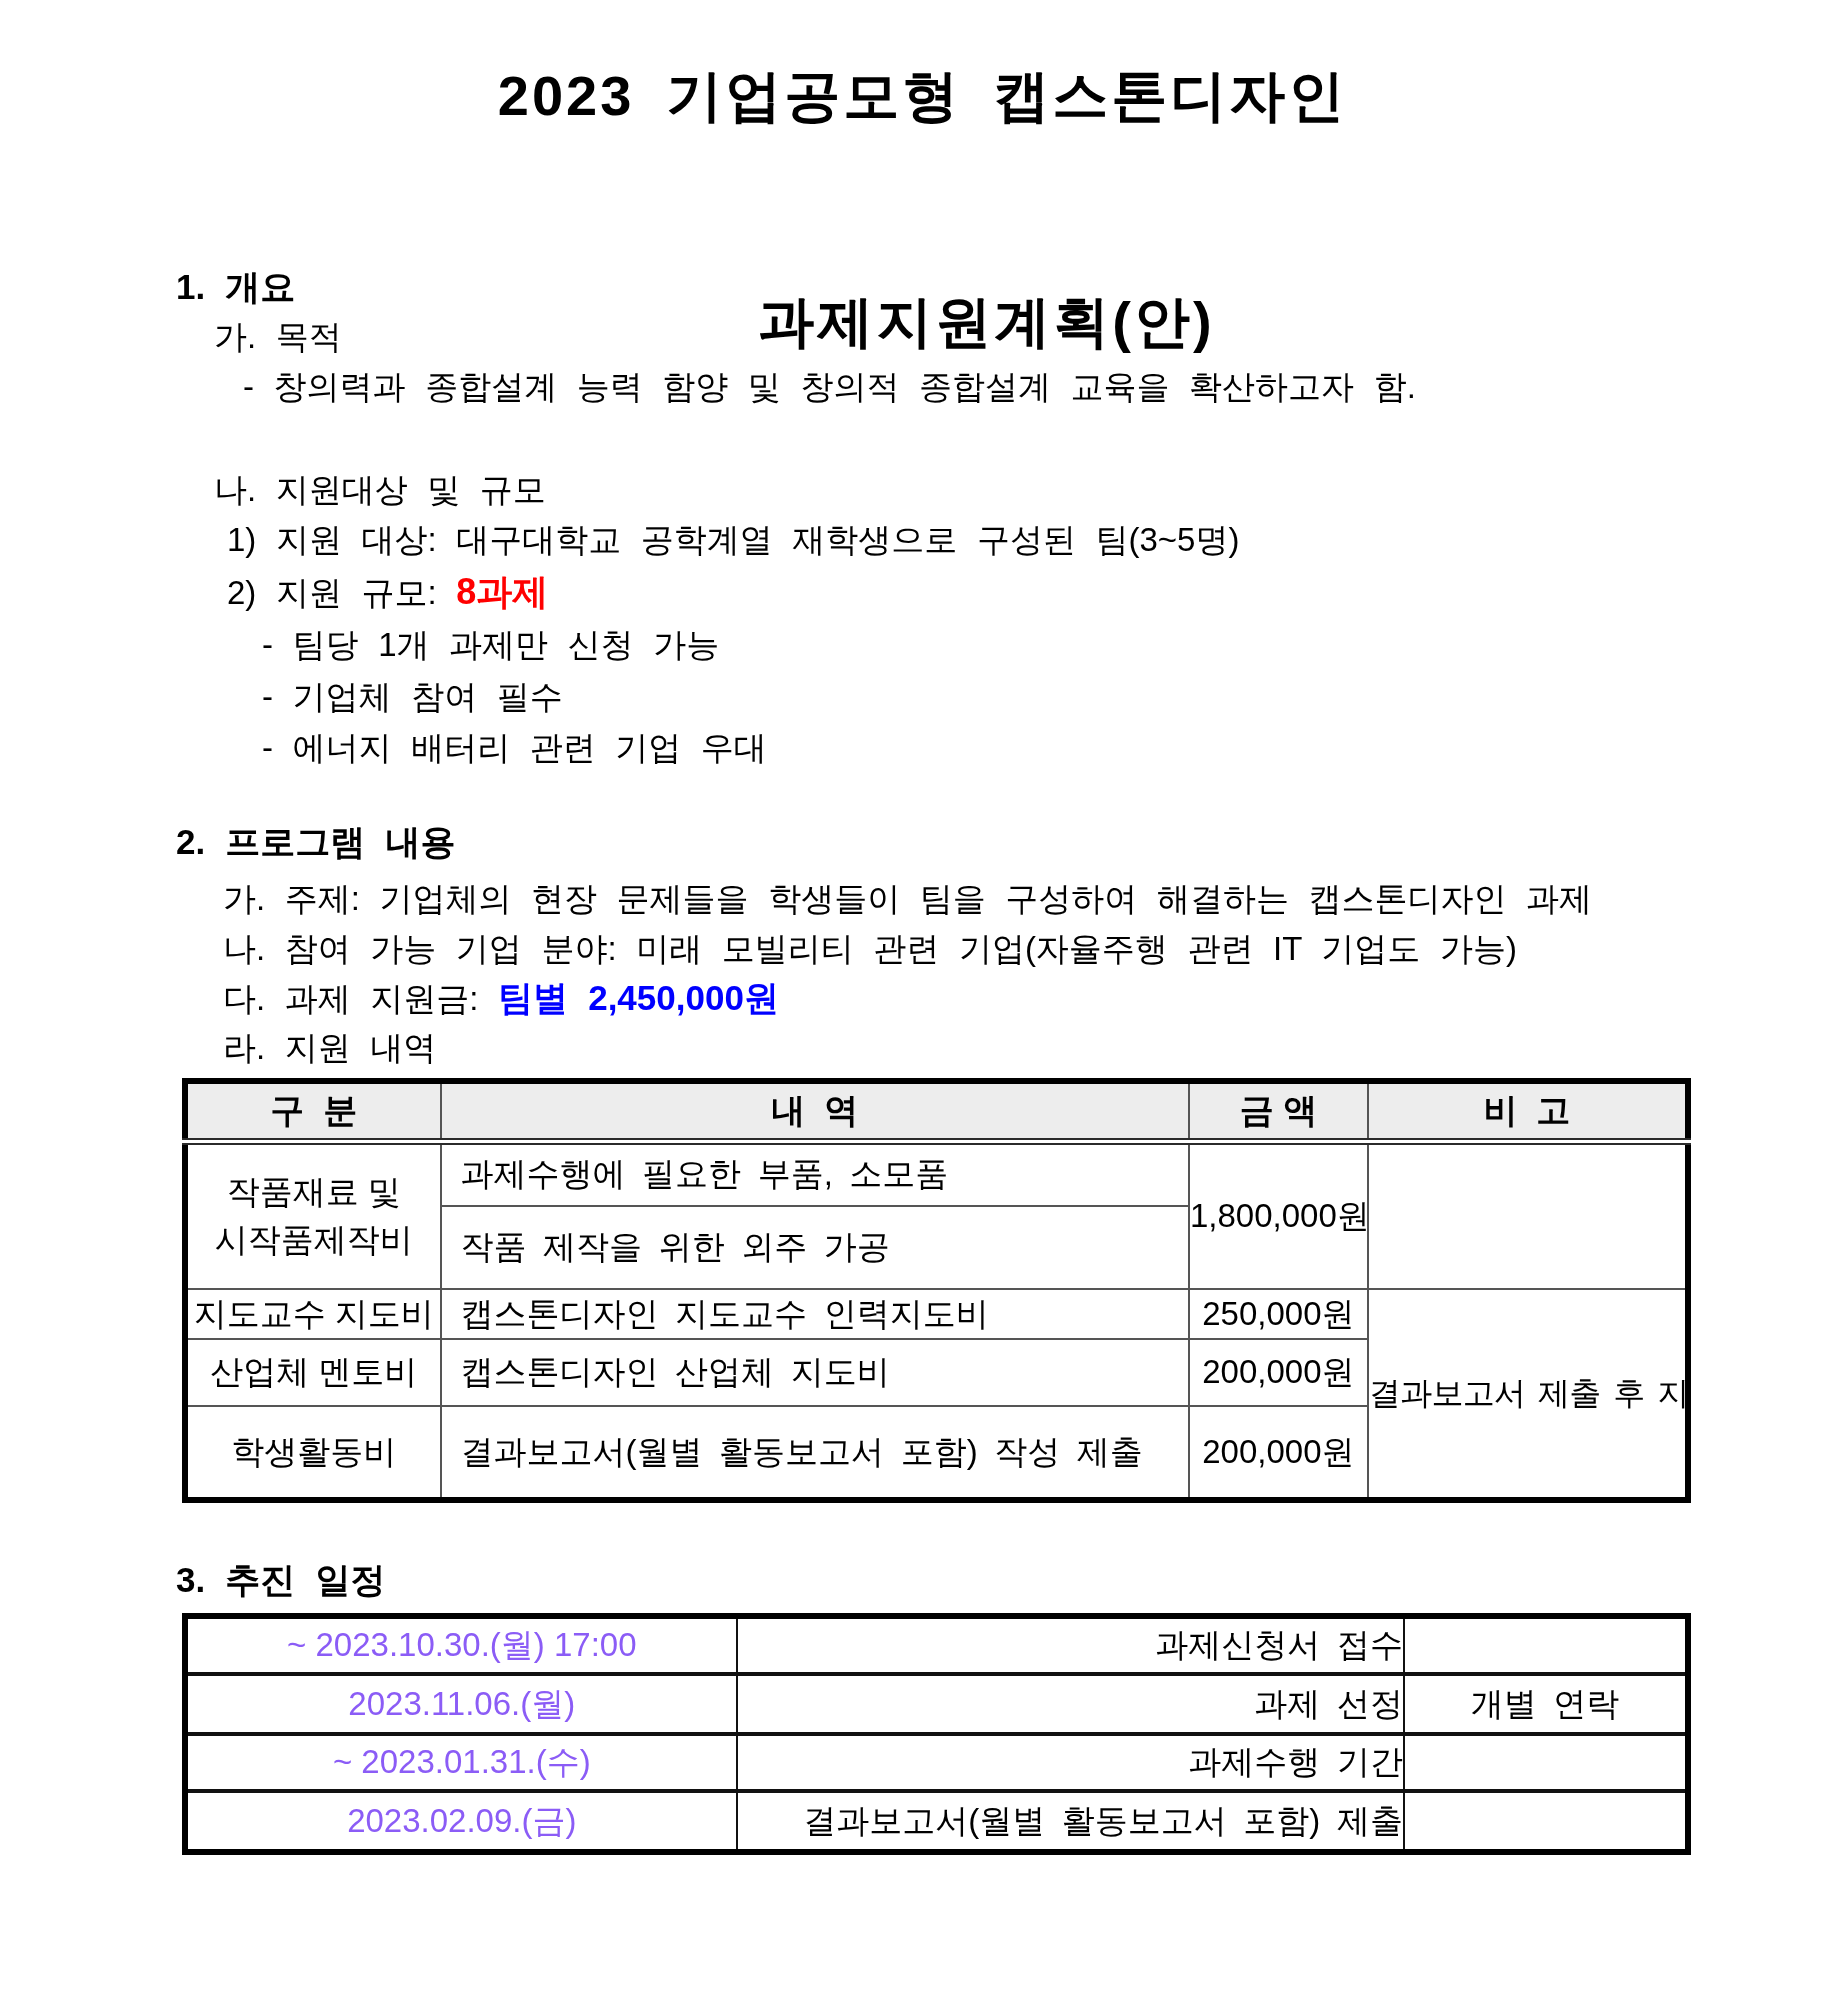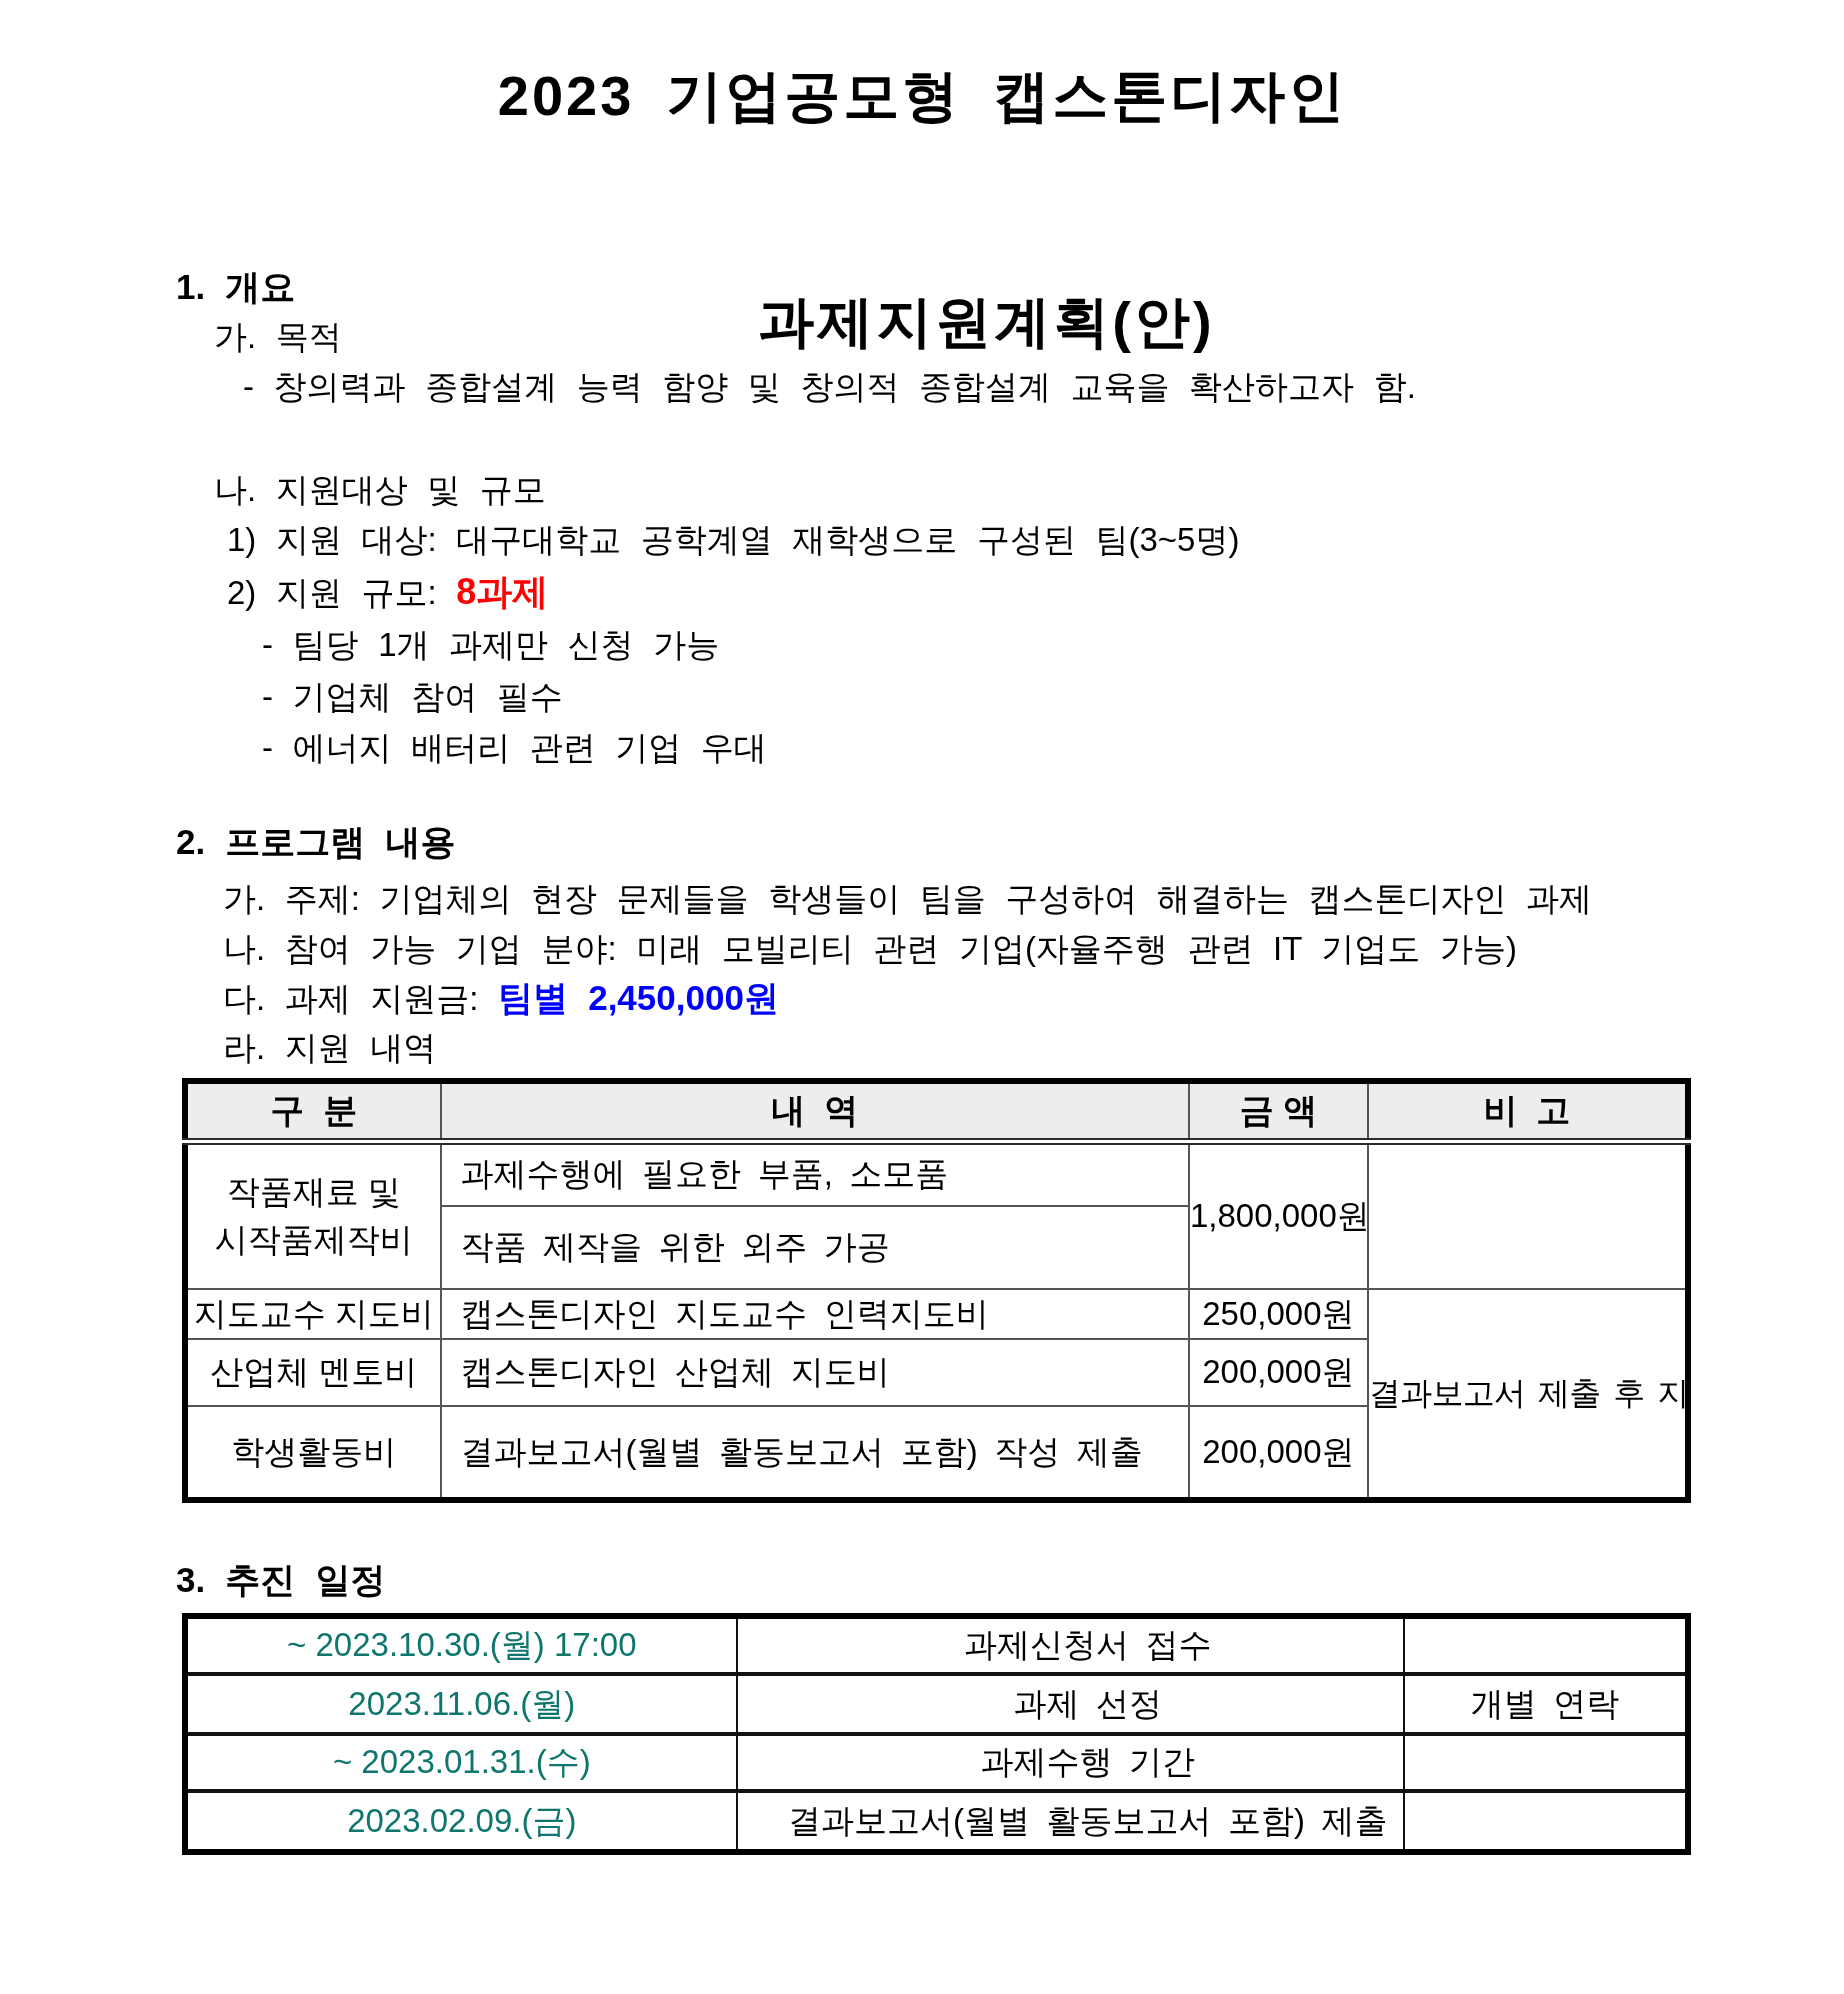--- a/index.html
+++ b/index.html
@@ -42,22 +42,22 @@
   .cat { text-align:center; line-height:48px; }
   .amount { text-align:center; white-space:nowrap; }
   .note-merged {
     text-align:center; font-size:32px; letter-spacing:-0.7px;
     white-space:nowrap; word-spacing:4.5px;
   }
 
   .t2 { border:6.7px solid #000; }
   .t2 td { border:2.2px solid #111; border-top:4.5px solid #111; border-bottom:4.5px solid #111; }
   .t2 th { border-left:2.2px solid #111; border-right:2.2px solid #111; border-top:none; }
-  .t2 .date { color:#0f766e; text-align:center; font-size:33px; white-space:pre; }
-  .t2 .content { text-align:center; padding-left:35px; white-space:pre; word-spacing:7.4px; }
+  .t2 .date { color:#8b5cf6; text-align:center; font-size:33px; white-space:pre; }
+  .t2 .content { text-align:right; padding-left:35px; white-space:pre; word-spacing:7.4px; }
   .t2 .note { text-align:center; white-space:pre; word-spacing:7.4px; }
 </style>
 </head>
 <body>
 
 <div class="page">
 
   <div class="doc-title"><span>2023 기업공모형 캡스톤디자인</span><br>
     <span>과제지원계획(안)</span>
   </div>

